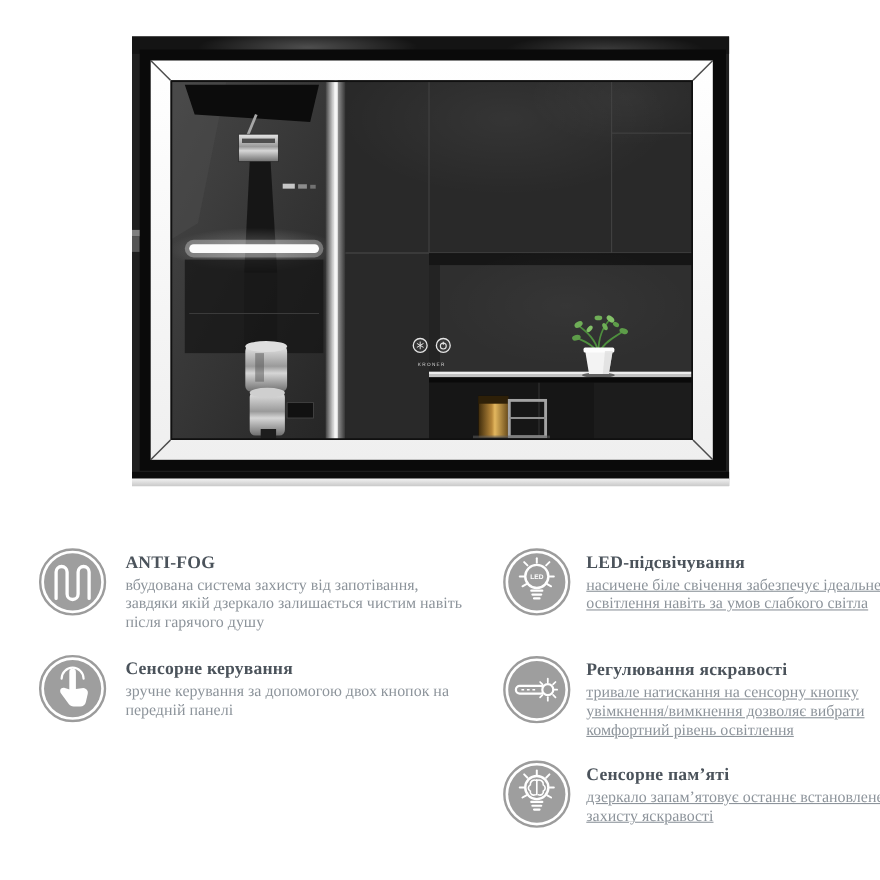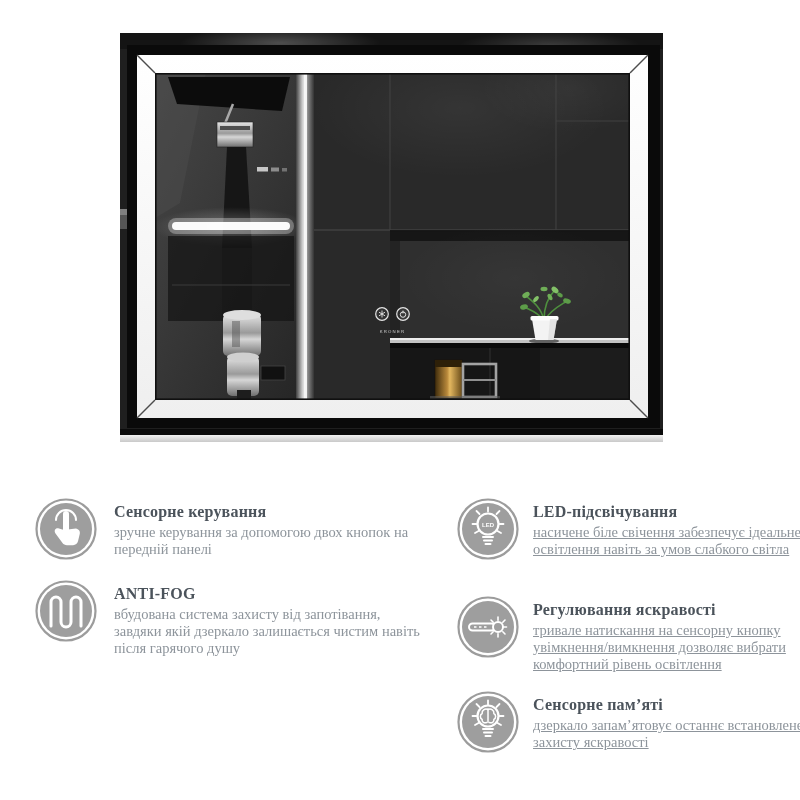--- a/index.html
+++ b/index.html
@@ -206,42 +206,42 @@
 
   <div class="features">
 
     <div class="col col-left">
 
       <div class="feature">
         <div class="ficon">
           <svg width="62" height="62" viewBox="0 0 62 62">
             <circle cx="31" cy="31" r="29.5" fill="none" stroke="#9c9c9c" stroke-width="2.2"></circle>
             <circle cx="31" cy="31" r="26" fill="#9e9e9e"></circle>
+            <path d="M16,46 V22 A5,5 0 0 1 26,22 V42 A5,5 0 0 0 36,42 V22 A5,5 0 0 1 46,22 V46" fill="none" stroke="#ffffff" stroke-width="3" stroke-linecap="round"></path>
+          </svg>
+        </div>
+        <div class="ftext">
+          <div class="ftitle">ANTI-FOG</div>
+          <div class="fdesc">вбудована система захисту від запотівання, завдяки якій дзеркало залишається чистим навіть після гарячого душу</div>
+        </div>
+      </div>
+
+      <div class="feature">
+        <div class="ficon">
+          <svg width="62" height="62" viewBox="0 0 62 62">
+            <circle cx="31" cy="31" r="29.5" fill="none" stroke="#9c9c9c" stroke-width="2.2"></circle>
+            <circle cx="31" cy="31" r="26" fill="#9e9e9e"></circle>
             <path d="M21,22 a10,10 0 1 1 20,0" fill="none" stroke="#ffffff" stroke-width="2" stroke-linecap="round"></path>
             <rect x="28" y="13" width="6" height="23" rx="3" fill="#ffffff"></rect>
             <path d="M29,32 l-5,-1.5 c-3.5,-1 -5.5,2 -3.5,5 l7,9.5 c1,1.4 2.6,2.2 4.4,2.2 h6.2 c2.4,0 4.4,-1.6 4.9,-3.9 l1.8,-7.6 c0.6,-2.8 -1.2,-4.7 -4,-5.2 z" fill="#ffffff"></path>
           </svg>
         </div>
         <div class="ftext">
           <div class="ftitle">Сенсорне керування</div>
           <div class="fdesc">зручне керування за допомогою двох кнопок на передній панелі</div>
-        </div>
-      </div>
-
-      <div class="feature">
-        <div class="ficon">
-          <svg width="62" height="62" viewBox="0 0 62 62">
-            <circle cx="31" cy="31" r="29.5" fill="none" stroke="#9c9c9c" stroke-width="2.2"></circle>
-            <circle cx="31" cy="31" r="26" fill="#9e9e9e"></circle>
-            <path d="M16,46 V22 A5,5 0 0 1 26,22 V42 A5,5 0 0 0 36,42 V22 A5,5 0 0 1 46,22 V46" fill="none" stroke="#ffffff" stroke-width="3" stroke-linecap="round"></path>
-          </svg>
-        </div>
-        <div class="ftext">
-          <div class="ftitle">ANTI-FOG</div>
-          <div class="fdesc">вбудована система захисту від запотівання, завдяки якій дзеркало залишається чистим навіть після гарячого душу</div>
         </div>
       </div>
 
     </div>
 
     <div class="col col-right">
 
       <div class="feature">
         <div class="ficon">
           <svg width="62" height="62" viewBox="0 0 62 62">

